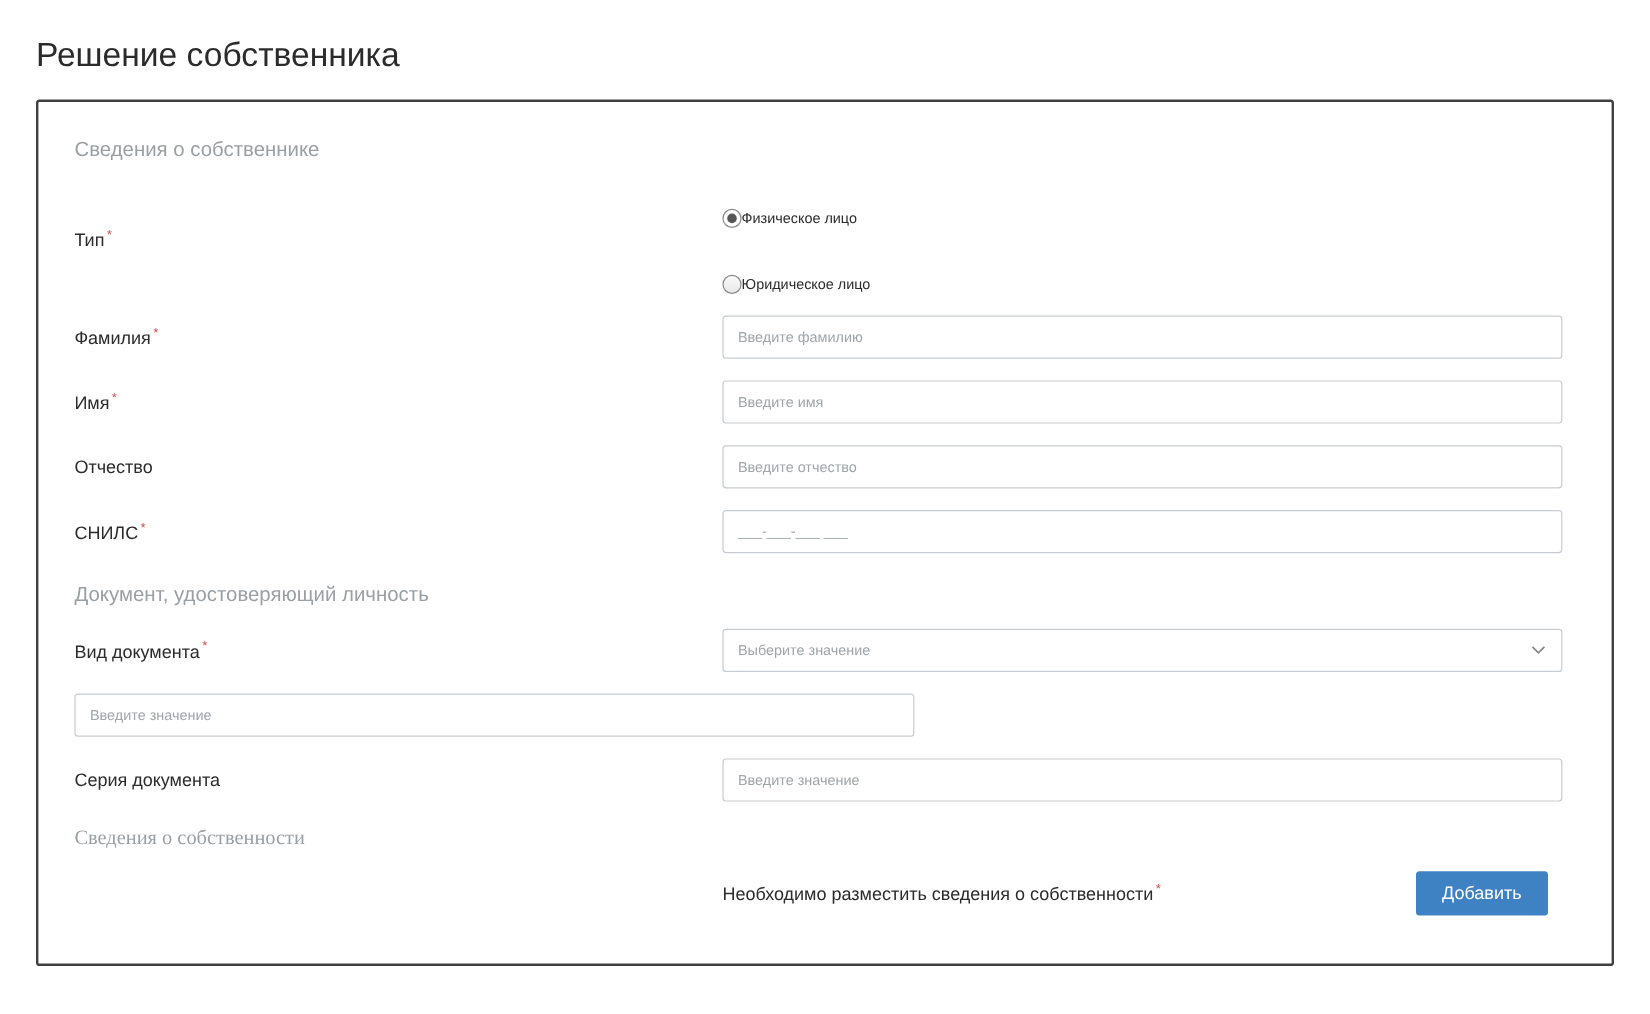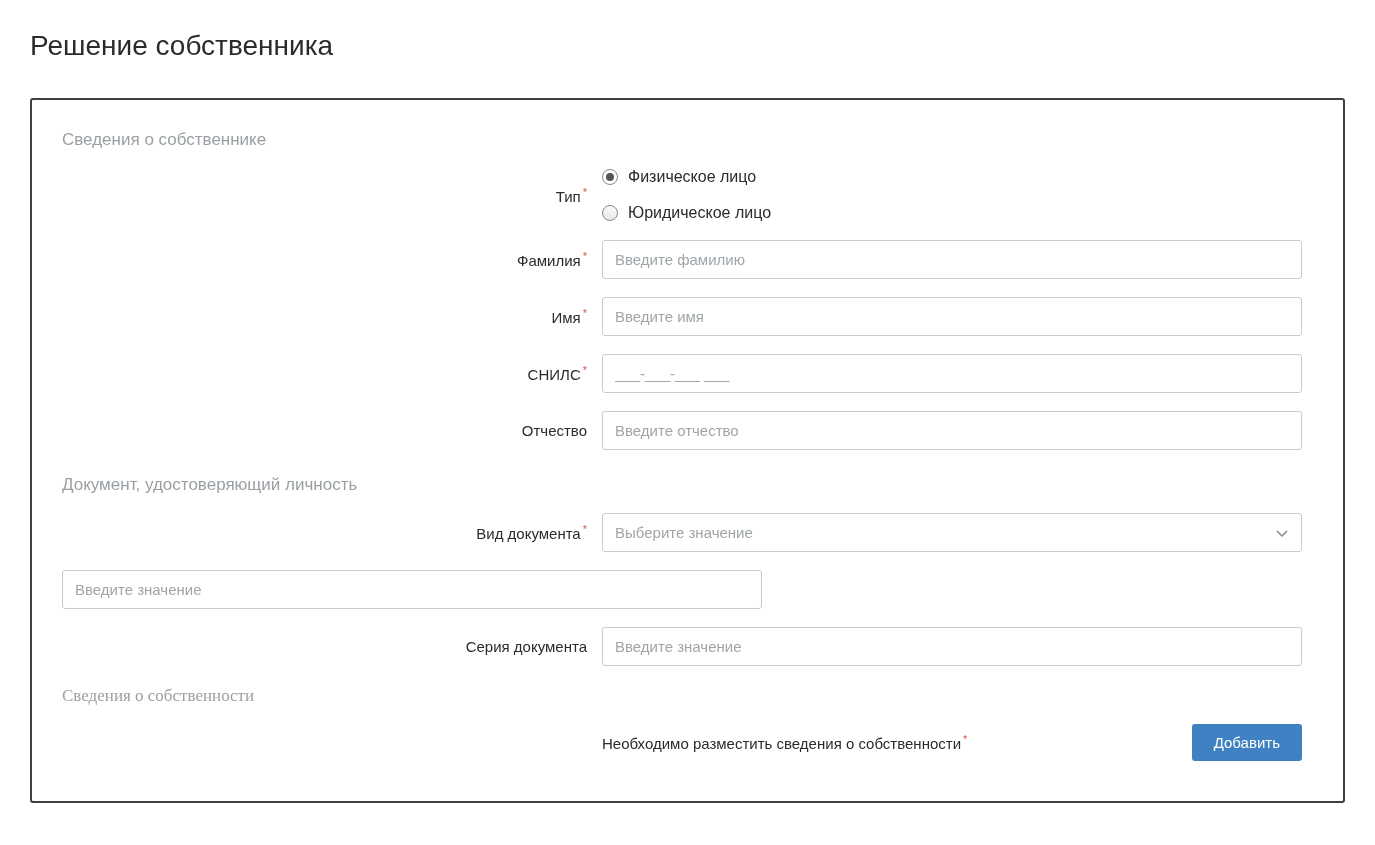--- a/index.html
+++ b/index.html
@@ -10,41 +10,40 @@
     body {
       font-family: Arial, Helvetica, sans-serif;
       background: #fff;
       padding: 30px 30px;
       width: 1375px;
     }
     .page-title {
       font-size: 28px;
       font-weight: 500;
       color: #2b2b2b;
-      margin-bottom: 36px;
+      margin-bottom: 21px;
     }
     .form-panel {
       border: 2px solid #404040;
       border-radius: 3px;
       padding: 25px 30px 40px 30px;
     }
     .section-heading {
       font-size: 17px;
       color: #9a9fa3;
       margin-bottom: 18px;
       margin-top: 5px;
     }
     .form-row {
       display: flex;
       align-items: center;
       margin-bottom: 18px;
     }
     .label-col {
       width: 540px;
-      text-align: right;
       padding-right: 15px;
       font-size: 15px;
       color: #2b2b2b;
     }
     .required-star {
       color: #d9534f;
       margin-left: 2px;
       vertical-align: super;
       font-size: 11px;
     }
@@ -54,23 +53,24 @@
       align-items: center;
     }
     .radio-group {
       display: flex;
       flex-direction: column;
       gap: 18px;
     }
     .radio-option {
       display: flex;
       align-items: center;
-      gap: 10px;
-      font-size: 16px;
-      color: #2b2b2b;
+      gap: 0;
+      font-size: 12px;
+      color: #2b2b2b;
+      margin-top: 21px;
     }
     .radio-outer {
       width: 16px;
       height: 16px;
       border: 1px solid #888;
       border-radius: 50%;
       display: flex;
       align-items: center;
       justify-content: center;
       background: #fff;
@@ -83,21 +83,21 @@
       height: 8px;
       border-radius: 50%;
       background: #555;
     }
     .text-input, .select-input {
       width: 100%;
       max-width: 700px;
       border: 1px solid #c7ccd0;
       border-radius: 3px;
       padding: 10px 12px;
-      font-size: 15px;
+      font-size: 12px;
       color: #333;
       background: #fff;
     }
     .text-input::placeholder {
       color: #9fa5a9;
     }
     .select-wrapper {
       position: relative;
       width: 100%;
       max-width: 700px;
@@ -131,21 +131,21 @@
     }
     .btn-primary {
       background: #3e82c4;
       color: #fff;
       border: none;
       border-radius: 3px;
       padding: 10px 22px;
       font-size: 15px;
       cursor: pointer;
       margin-left: auto;
-      margin-right: 0;
+      margin-right: 12px;
     }
     .ownership-container {
       display: flex;
       align-items: center;
       width: 100%;
       max-width: 700px;
     }
   </style>
 </head>
 <body>
@@ -189,33 +189,33 @@
     <div class="label-col">
       <span>Имя</span><span class="required-star">*</span>
     </div>
     <div class="field-col">
       <input type="text" class="text-input" placeholder="Введите имя" style="">
     </div>
   </div>
 
   <div class="form-row">
     <div class="label-col">
+      <span>Отчество</span>
+    </div>
+    <div class="field-col">
+      <input type="text" class="text-input" placeholder="Введите отчество" style="">
+    </div>
+  </div>
+
+  <div class="form-row">
+    <div class="label-col">
       <span>СНИЛС</span><span class="required-star">*</span>
     </div>
     <div class="field-col">
       <input type="text" class="text-input" placeholder="___-___-___ ___" style="">
-    </div>
-  </div>
-
-  <div class="form-row">
-    <div class="label-col">
-      <span>Отчество</span>
-    </div>
-    <div class="field-col">
-      <input type="text" class="text-input" placeholder="Введите отчество" style="">
     </div>
   </div>
 
   <div class="section-heading" style="margin-top:25px;">Документ, удостоверяющий личность</div>
 
   <div class="form-row">
     <div class="label-col">
       <span>Вид документа</span><span class="required-star">*</span>
     </div>
     <div class="field-col">

